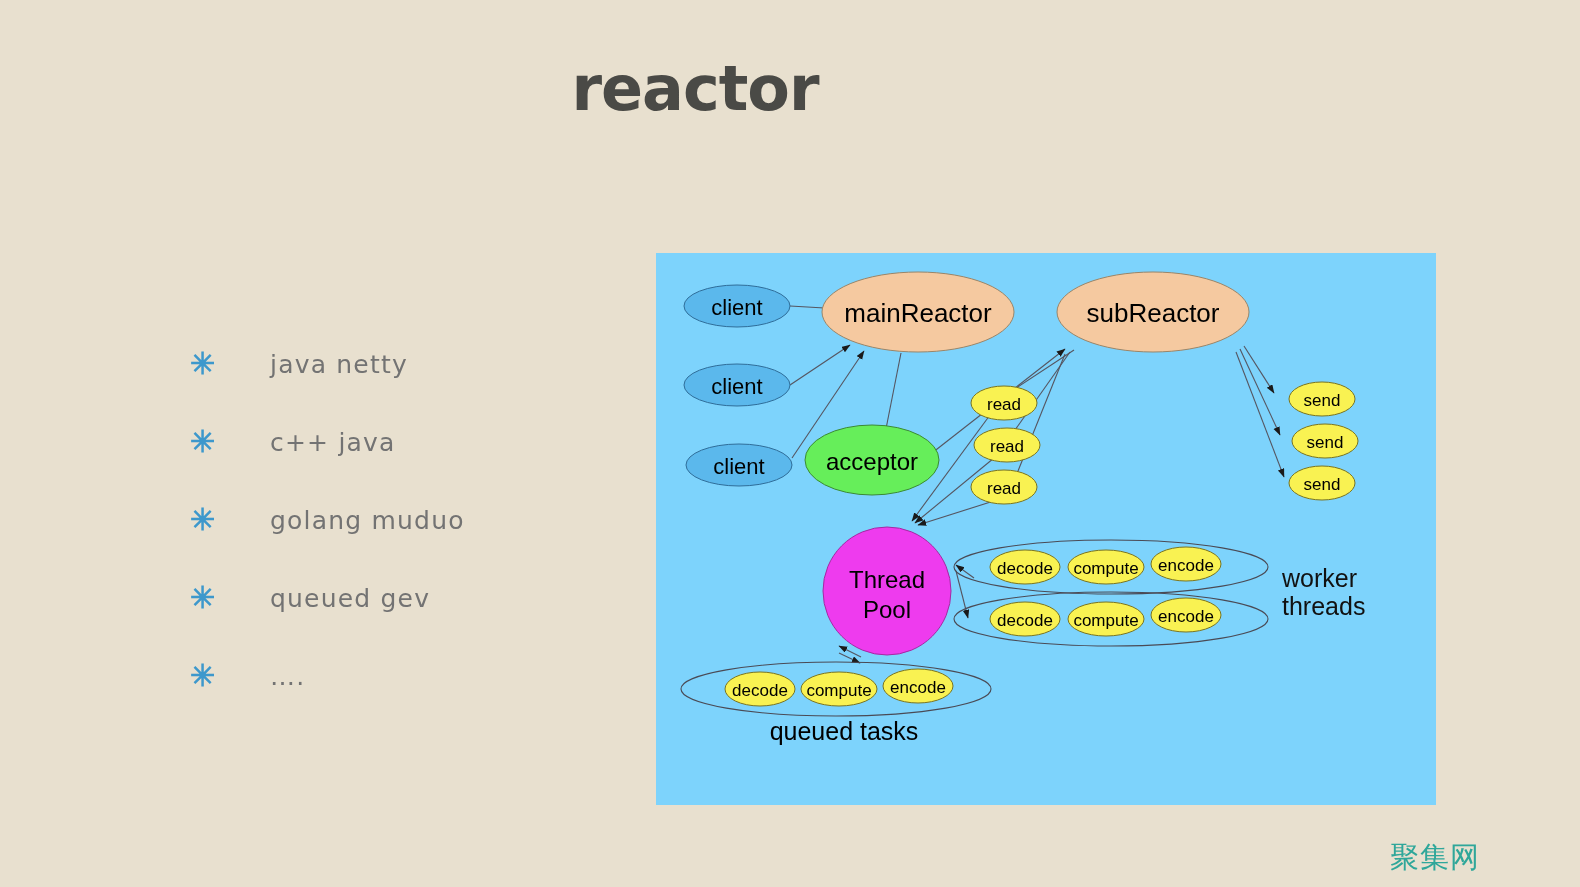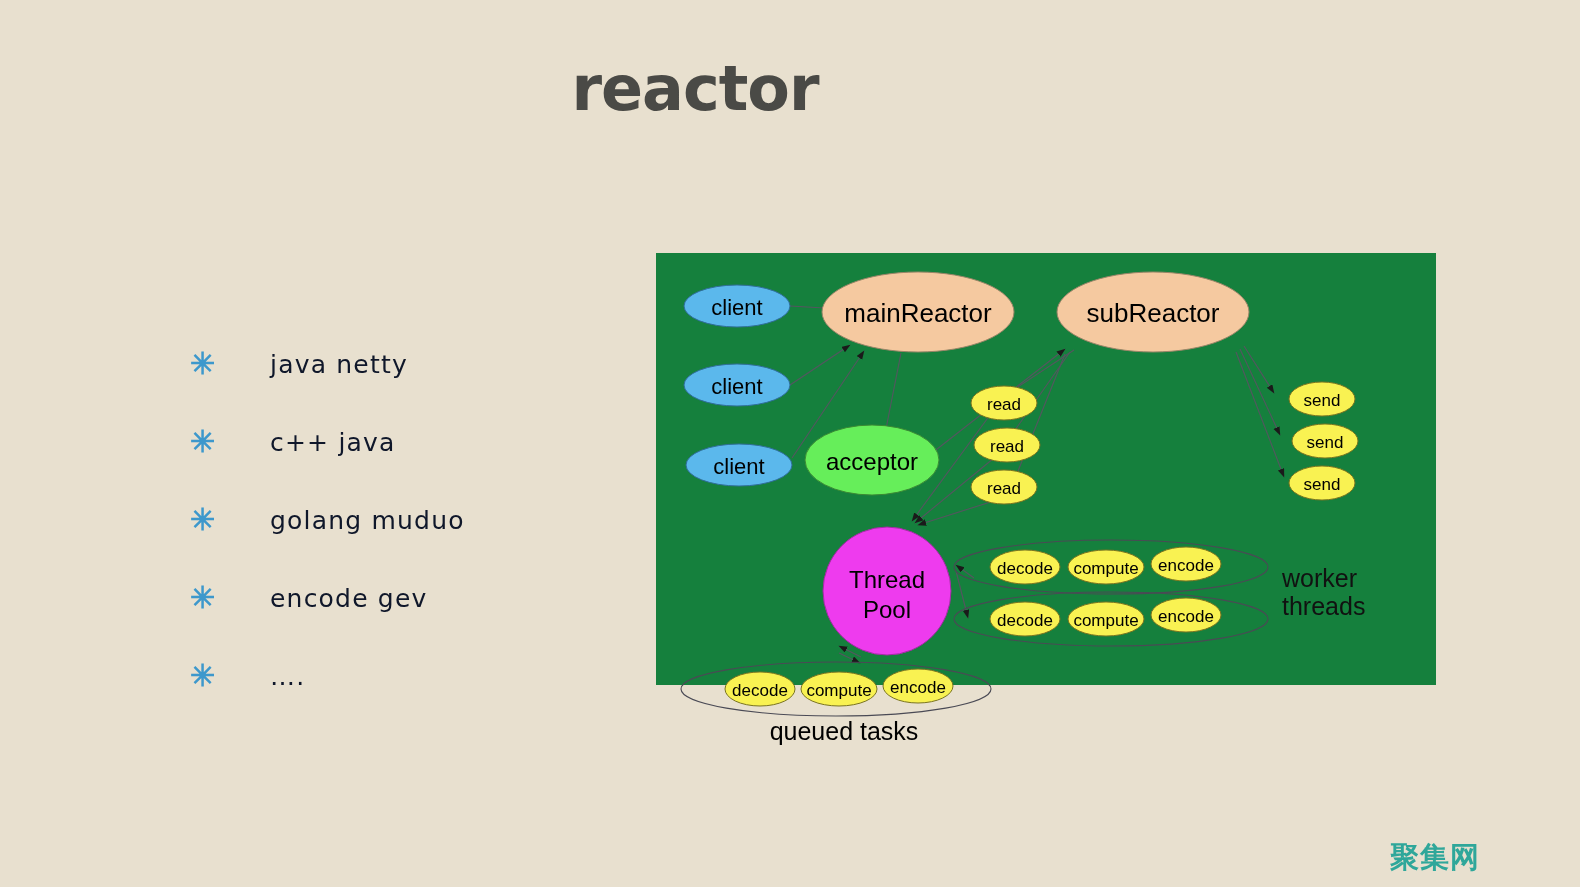--- a/index.html
+++ b/index.html
@@ -50,32 +50,32 @@
     color: #3d98cc;
     font-size: 30px;
     font-weight: 700;
     line-height: 1;
     text-align: left;
   }
   .bullet-text {
     margin-left: 44px;
     font-family: "DejaVu Sans", sans-serif;
     font-size: 25px;
-    color: #0f172a;
+    color: #737373;
     letter-spacing: 1.2px;
   }
 
   
   #diagram-panel {
     position: absolute;
     left: 656px;
     top: 253px;
     width: 780px;
-    height: 432px;
-    background: #15803d;
+    height: 552px;
+    background: #7dd3fc;
   }
   #diagram-svg {
     display: block;
     width: 780px;
     height: 506px;
   }
   .node-label {
     font-family: "Liberation Sans", sans-serif;
     fill: #000000;
     text-anchor: middle;
@@ -97,21 +97,21 @@
     stroke-width: 1.1;
   }
 
   
   #watermark {
     position: absolute;
     left: 1390px;
     top: 838px;
     font-family: "DejaVu Sans", sans-serif;
     font-size: 29px;
-    font-weight: 700;
+    font-weight: 400;
     color: #2fa furthermore;
     color: #2fa79a;
     letter-spacing: 1px;
   }
 </style>
 </head>
 <body>
 
 <div id="slide-title">reactor</div>
 
@@ -127,21 +127,21 @@
     <span class="bullet-text">c++ java</span>
   </div>
 
   <div class="bullet-row">
     <span class="bullet-marker">✳</span>
     <span class="bullet-text">golang muduo</span>
   </div>
 
   <div class="bullet-row">
     <span class="bullet-marker">✳</span>
-    <span class="bullet-text">encode gev</span>
+    <span class="bullet-text">queued gev</span>
   </div>
 
   <div class="bullet-row">
     <span class="bullet-marker">✳</span>
     <span class="bullet-text">….</span>
   </div>
 
 </div>
 
 <div id="diagram-panel">

